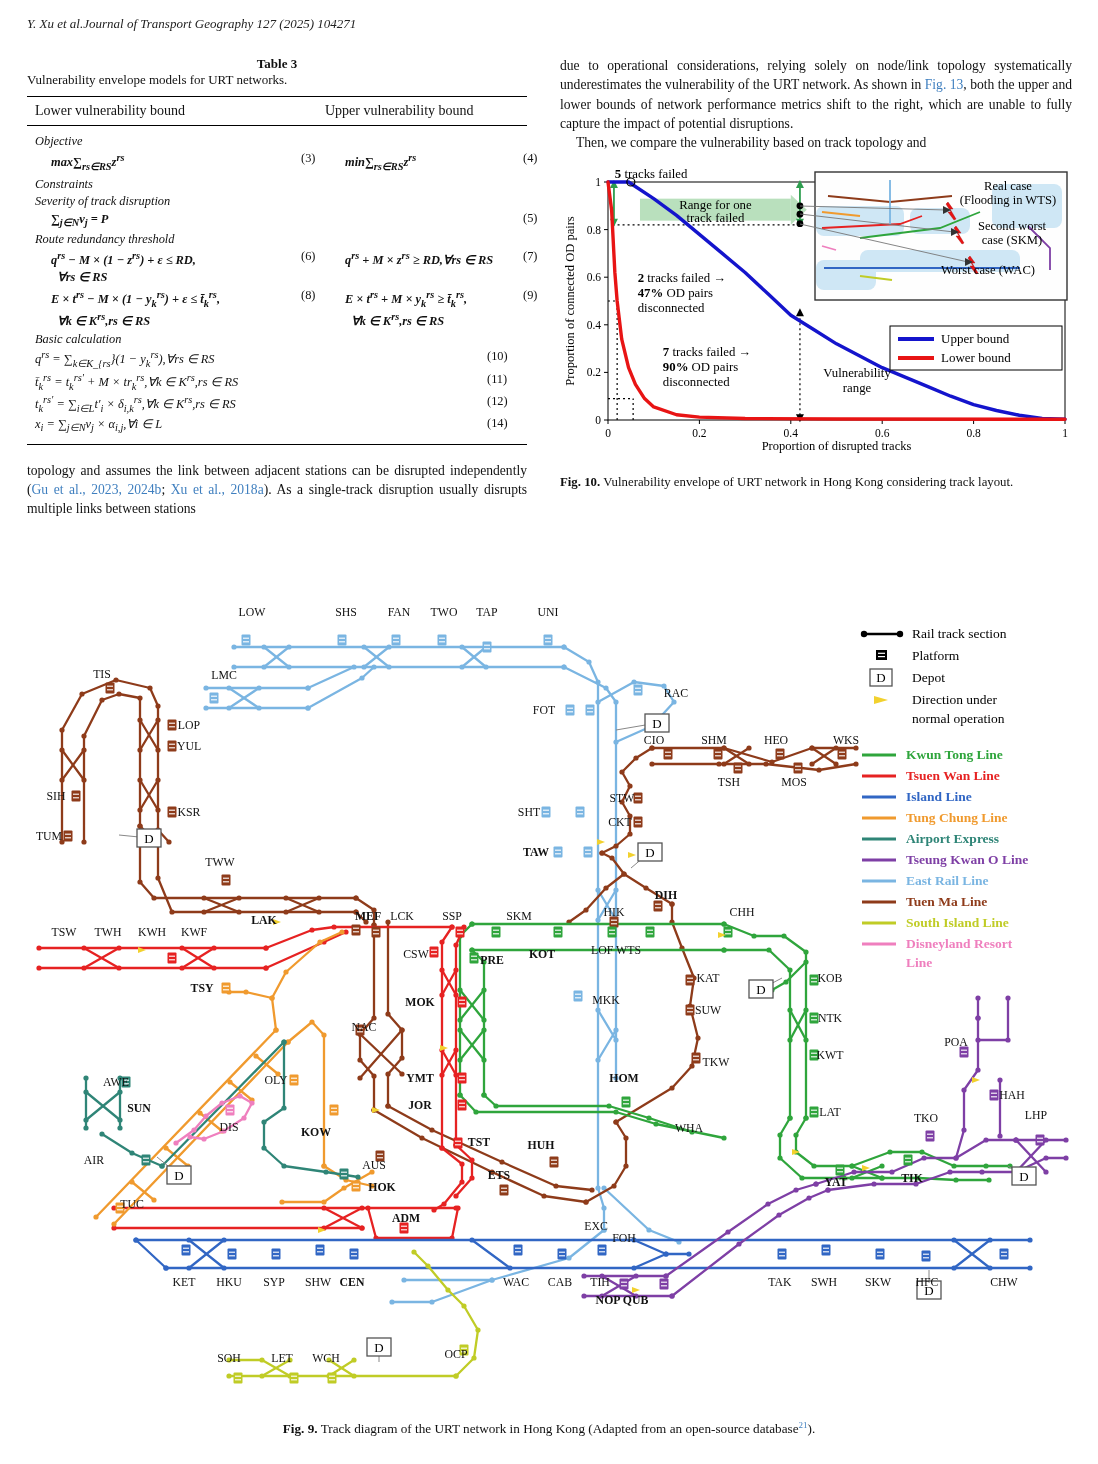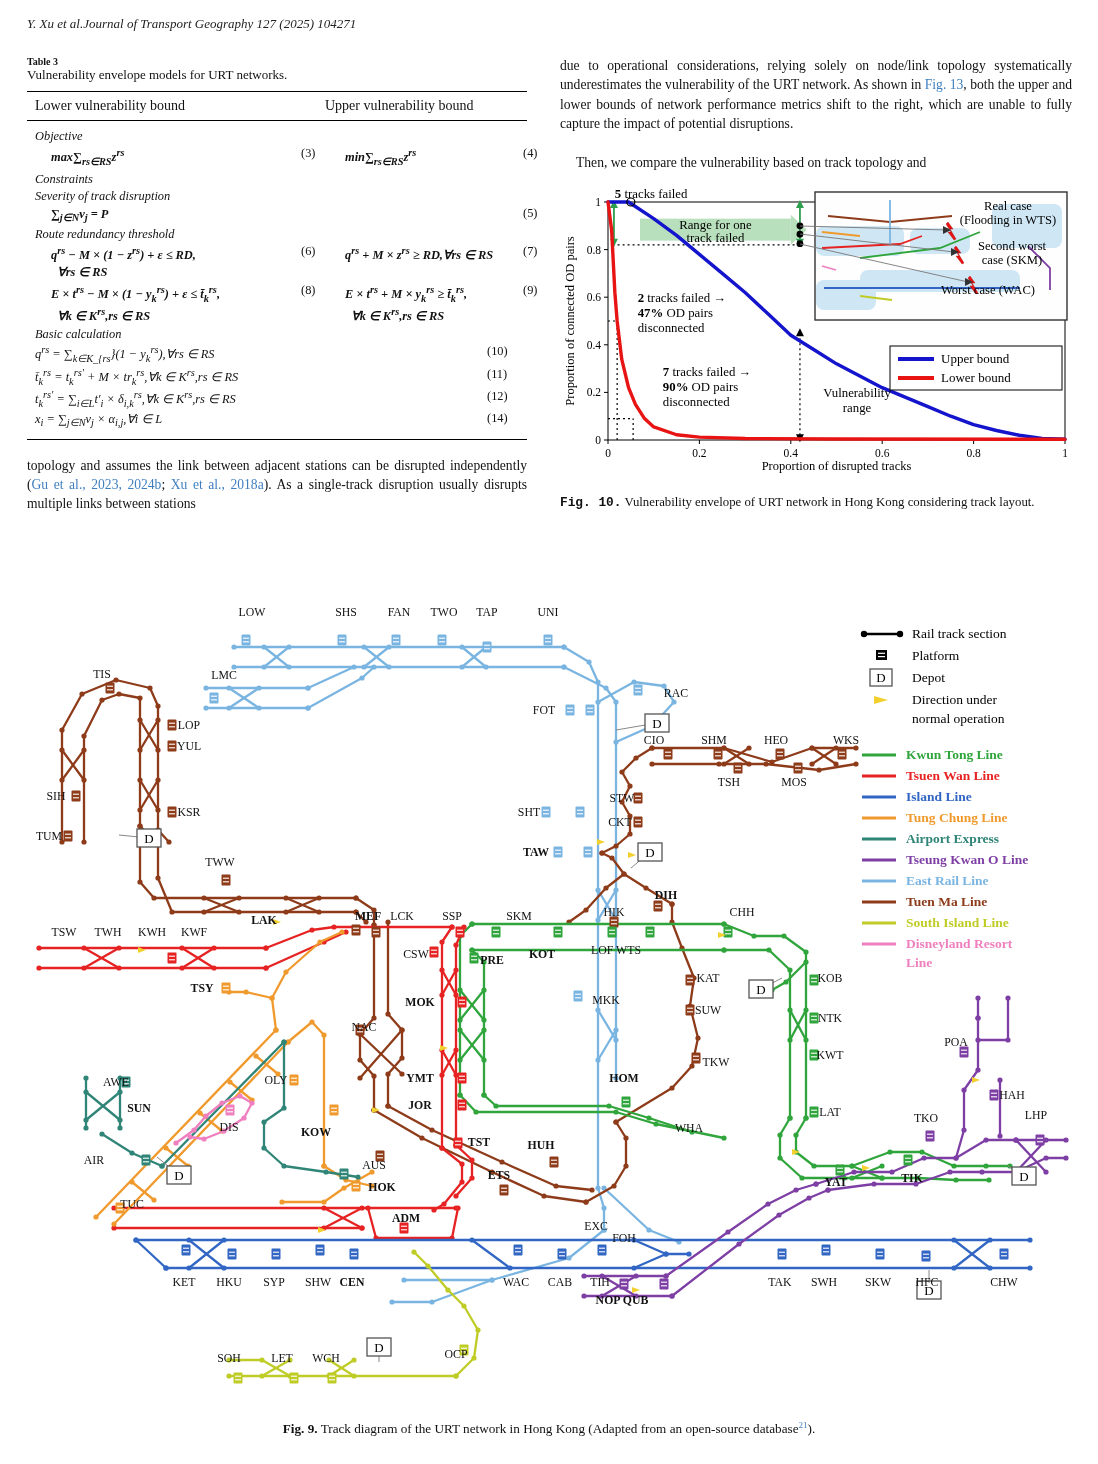--- a/index.html
+++ b/index.html
@@ -1,38 +1,38 @@
 <!DOCTYPE html>
 <html><head>
 <meta charset="utf-8">
 <style>
   html,body{margin:0;padding:0;background:#fff;}
   body{width:1098px;height:1464px;position:relative;font-family:"Liberation Serif",serif;color:#111;}
   .hdr{position:absolute;top:16px;left:27px;right:26px;display:flex;justify-content:flex-start;font-style:italic;font-size:13px;color:#222;}
   .col-l{position:absolute;top:56px;left:27px;width:500px;}
   .col-r{position:absolute;top:56px;left:560px;width:512px;}
-  .tbl-label{font-weight:bold;font-size:10px;}
+  .tbl-label{font-weight:bold;font-size:13px;text-align:center;}
   .tbl-cap{font-size:13px;margin-bottom:8px;}
   .t3{border-top:1.4px solid #000;border-bottom:1.4px solid #000;font-size:12.4px;}
   .t3 .thead{display:grid;grid-template-columns:250px 40px 1fr 40px;border-bottom:0.8px solid #000;padding:6px 0 6px 8px;}
   .t3 .tbody{padding:5px 0 8px 8px;}
   .trow{display:grid;grid-template-columns:242px 40px 170px 40px;column-gap:2px;margin:2px 16px;gap:6px;}
   .trow .f{font-style:italic;white-space:pre-line;line-height:1.35;}
   .trow .b{font-weight:bold;}
   .trow .n{font-style:normal;padding-left:2px;}
   .thead-c{font-size:14px;}
   .rhead{font-weight:normal;font-style:italic;margin:3px 0 1px;}
   .rsub{font-style:italic;margin:2px 0 1px;}
   .eqfull{display:grid;grid-template-columns:1fr 40px;margin:2.5px 0;}
   .par{font-size:13.6px;line-height:1.42;text-align:justify;}
   .par .lnk{color:#3f7fbf;}
   .mt{margin-top:16px;}
-  .indent{text-indent:16px;margin-top:20px;}
+  .indent{text-indent:16px;}
   .figcap{font-size:12.8px;line-height:1.4;text-align:justify;margin-top:10px;}
-  .figcap .fb{font-weight:bold;font-family:Liberation Mono, monospace;}
+  .figcap .fb{font-weight:bold;}
   .fig9wrap{position:absolute;top:590px;left:24px;width:1056px;height:816px;}
   .fig9cap{position:absolute;top:1420px;left:0;width:100%;text-align:center;font-size:13.2px;}
   .fig9cap .fb{font-weight:bold;}
   .fig9cap sup{color:#3f7fbf;font-size:9px;}
   svg text{font-family:"Liberation Serif",serif;}
 </style>
 </head>
 <body>
 
 <div class="hdr">

